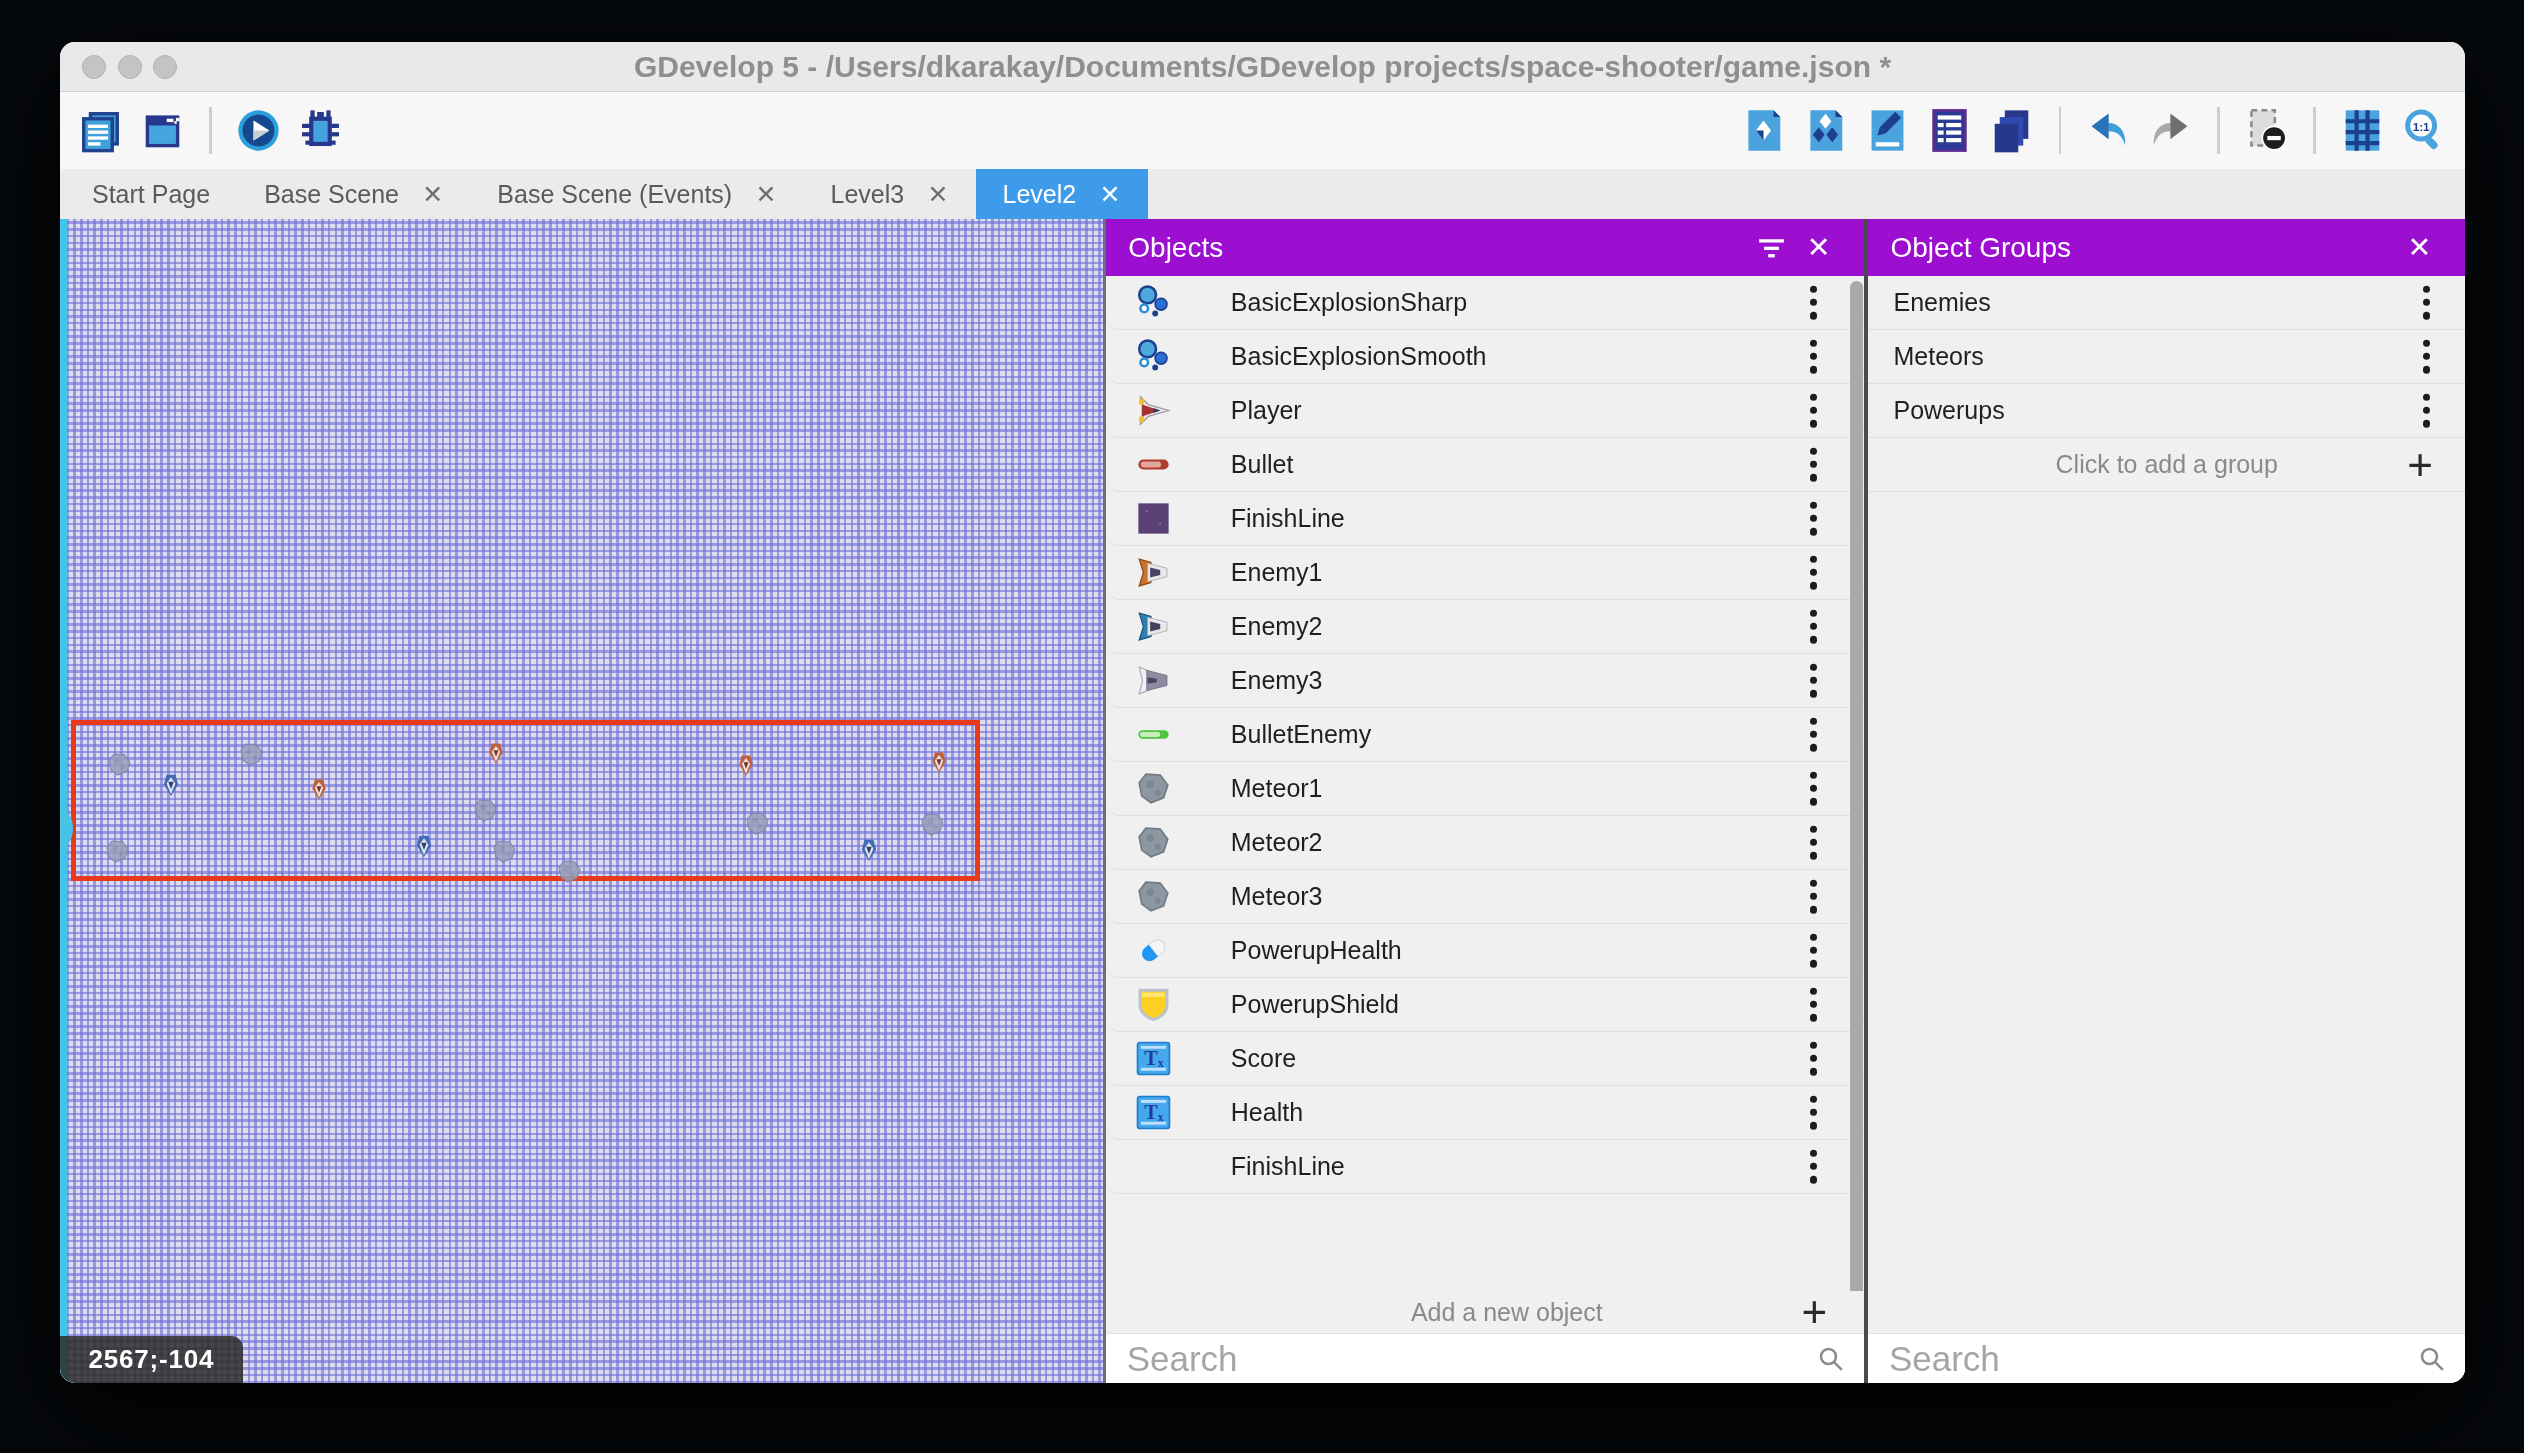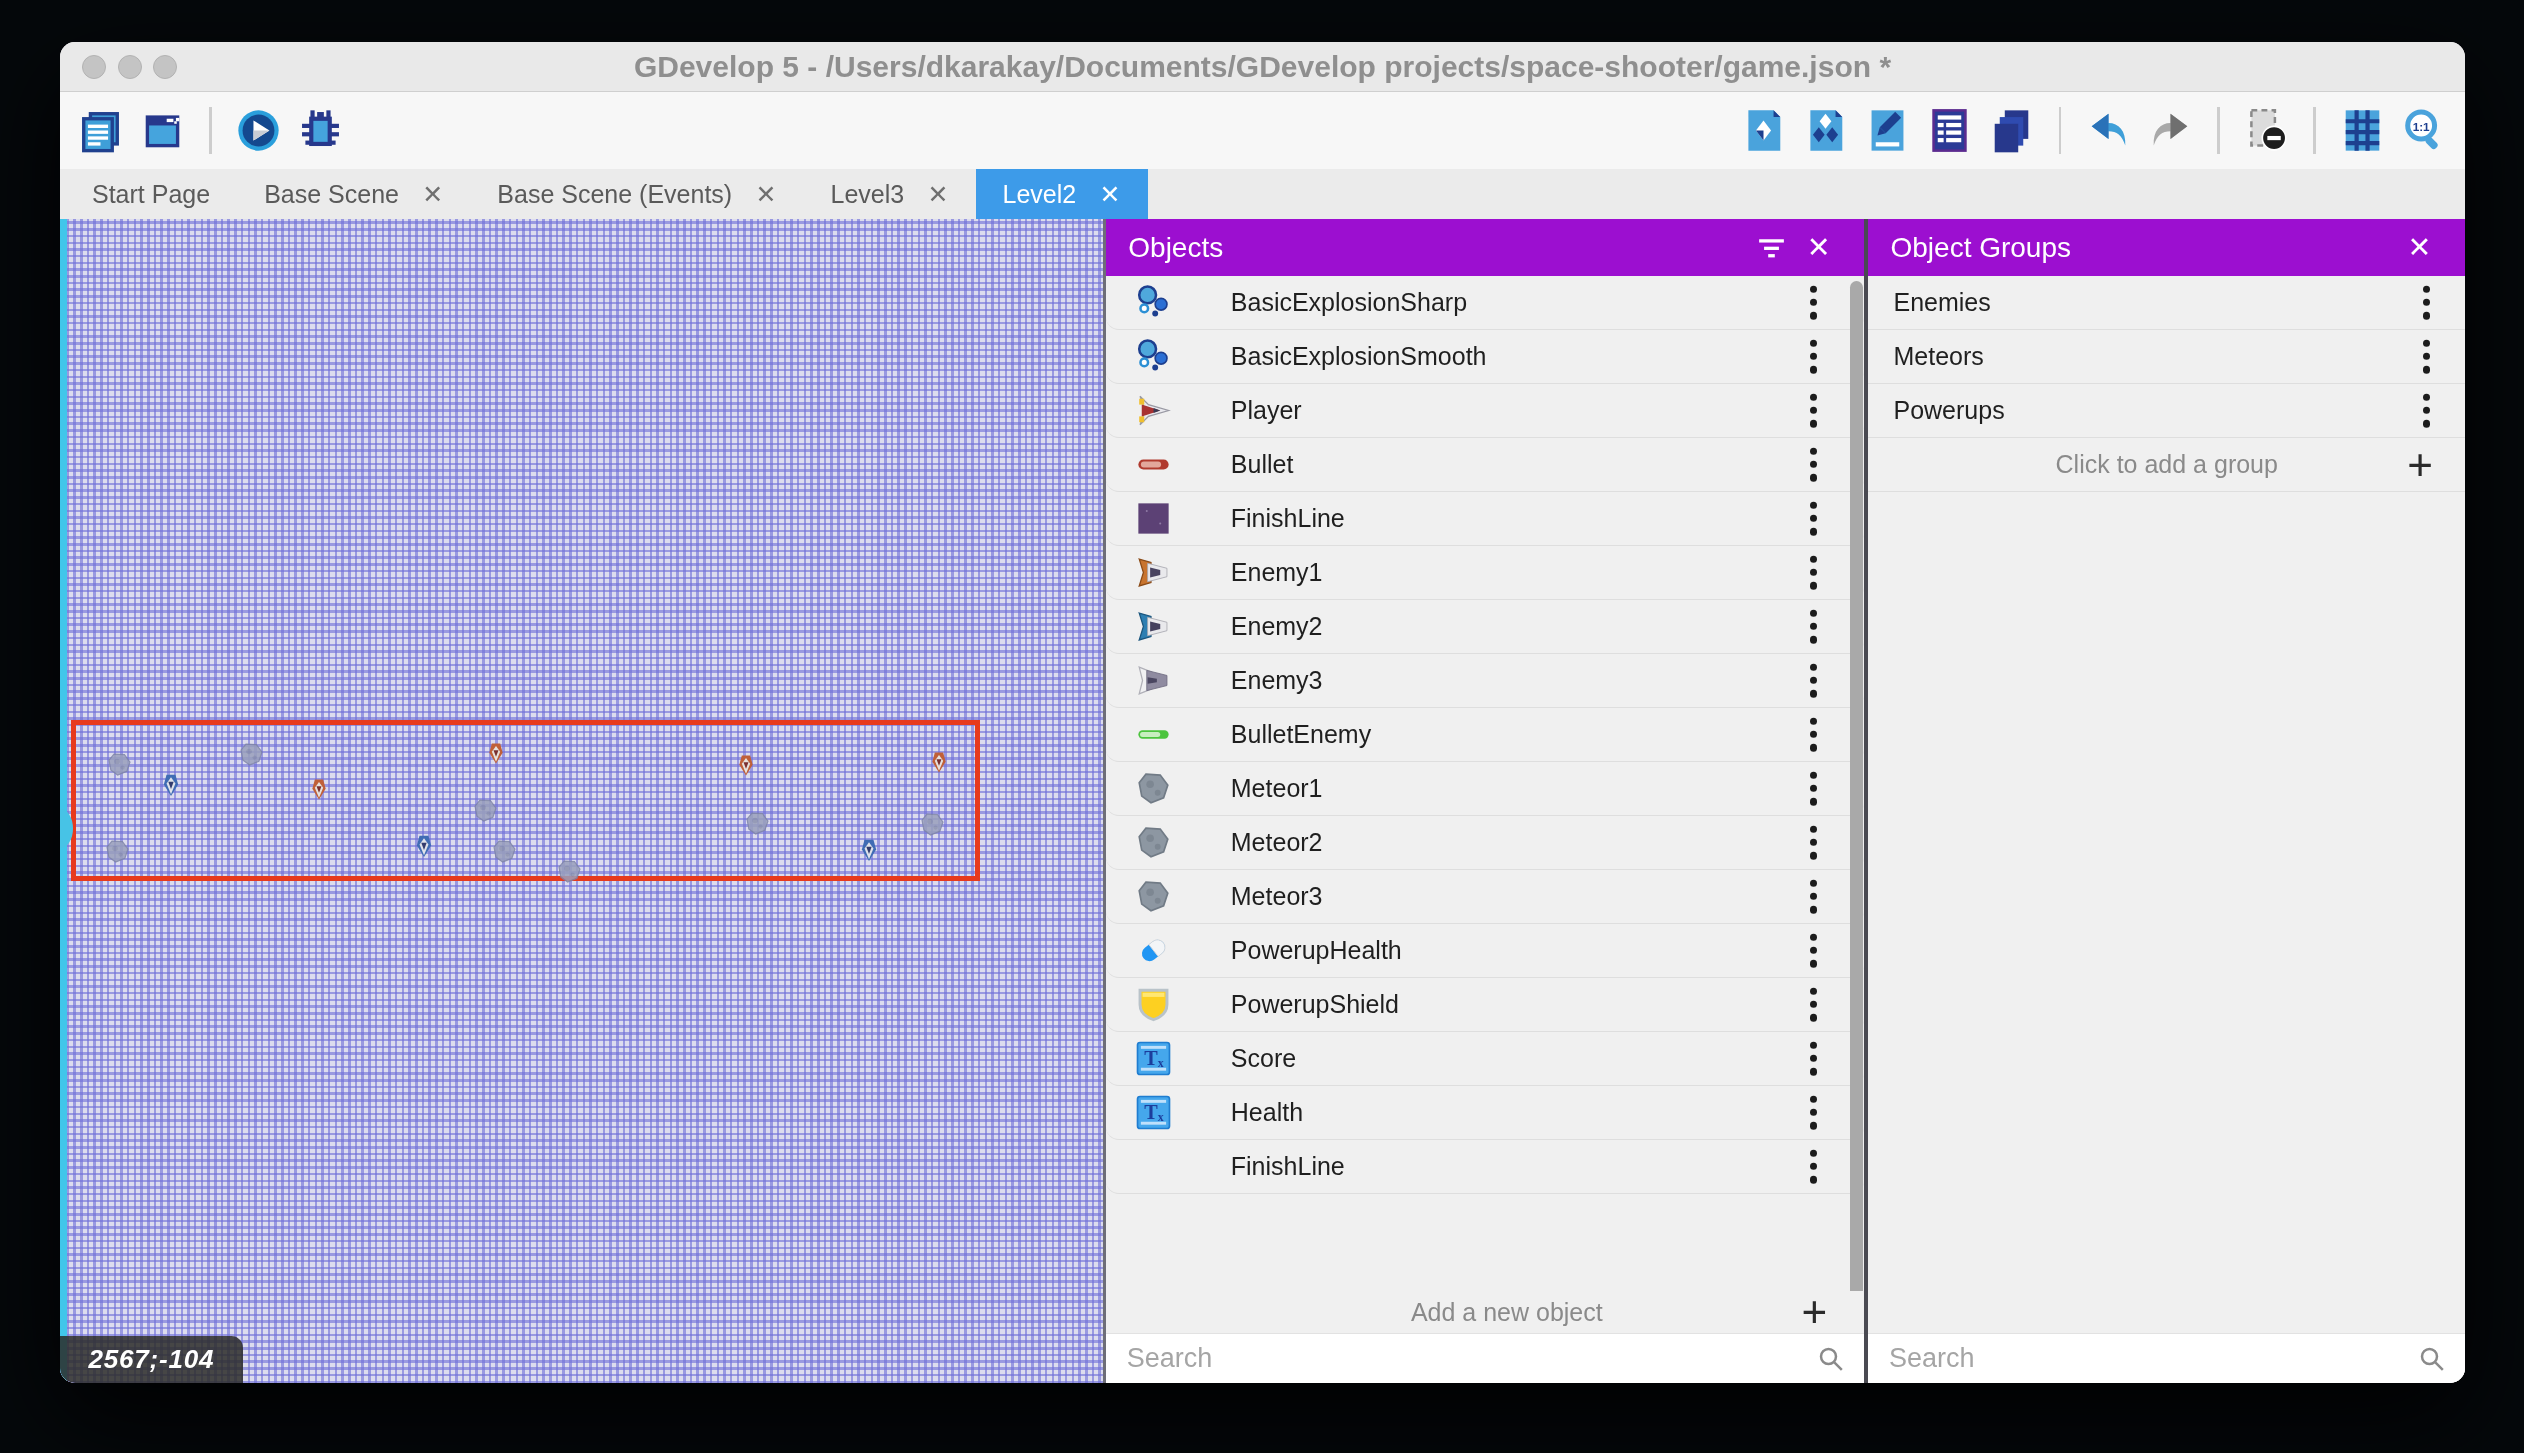--- a/index.html
+++ b/index.html
@@ -39,21 +39,20 @@
   .tab.active .tab-close{color:#ffffff;}
   
   .content{flex:1;display:flex;min-height:0;}
   
   .canvas{
     position:relative;width:1043px;flex:0 0 1043px;overflow:hidden;cursor:crosshair;
     background-color:#dcdcee;
     background-image:
       repeating-linear-gradient(0deg, rgba(112,112,216,.62) 0 2.5px, transparent 2.5px 6.7px),
       repeating-linear-gradient(90deg, rgba(112,112,216,.62) 0 2.5px, transparent 2.5px 6.7px);
-    font-style: italic;
   }
   .v-gap1{width:3.3px;flex:0 0 3.3px;background:#6e6e78;}
   .v-gap2{width:4.2px;flex:0 0 4.2px;background:#4a4a52;}
   .finish-stripe{position:absolute;left:0;top:0;bottom:0;width:6.7px;background:#41c6ea;}
   .spawn-blob{position:absolute;width:25px;height:39px;border-radius:50%;background:#47c3e6;}
   .scene-window-rect{position:absolute;border:5.9px solid #E73A1D;box-sizing:border-box;}
   .sprite{position:absolute;}
   .coord-badge{
     position:absolute;left:0;bottom:0;height:47px;padding:0 28.5px;
     background:rgba(44,44,40,.85);color:#fff;font-size:26px;font-weight:bold;
@@ -90,21 +89,21 @@
   .add-row .plus{position:absolute;color:#2a2a2a;font-size:44px;font-weight:300;line-height:1;}
   .objects-add{height:42px;flex:0 0 42px;padding-left:43px;}
   .objects-add .plus{right:37px;}
   .groups-add{height:54px;flex:0 0 54px;border-bottom:1.7px solid #dedede;box-sizing:border-box;}
   .groups-add .plus{right:32px;}
   .searchbar{
     height:49px;flex:0 0 49px;background:#ffffff;display:flex;align-items:center;
     padding:0 18.4px;border-top:1.7px solid #e2e2e2;
   }
   .searchbar input{
-    flex:1;border:none;outline:none;font-size:27px;color:#444;background:transparent;
+    flex:1;border:none;outline:none;font-size:35px;color:#444;background:transparent;
     font-family:"Liberation Sans", sans-serif;
   }
   .searchbar input::placeholder{color:#a5a5a5;}
   .scrollbar{position:absolute;right:1.7px;top:5px;width:12.6px;border-radius:6.7px;background:#a9a9a9;cursor:pointer;}
   .grp-filler{flex:1;}
 </style>
 </head>
 <body>
 
 <div class="window">

